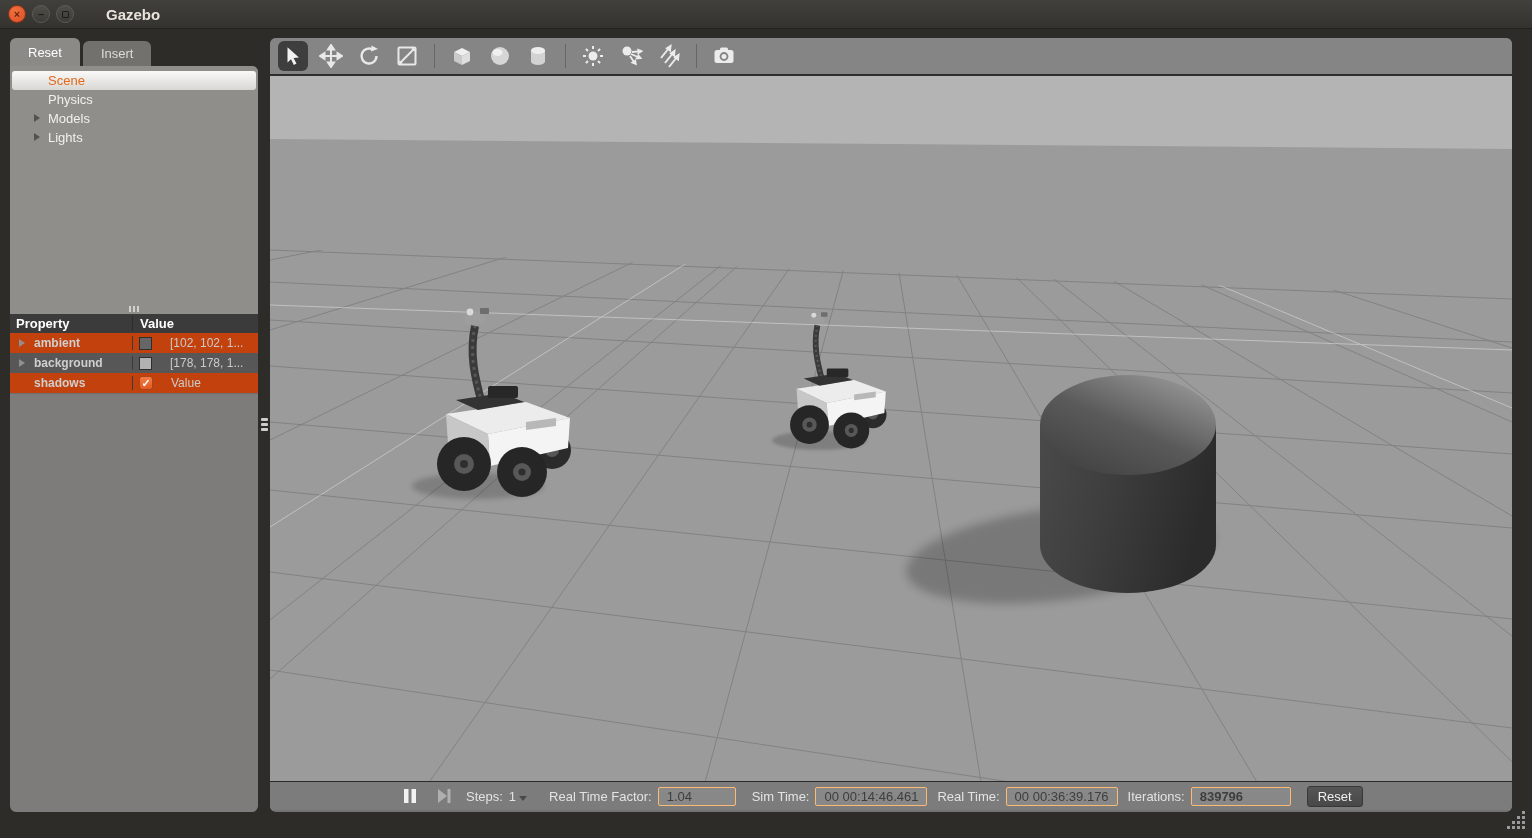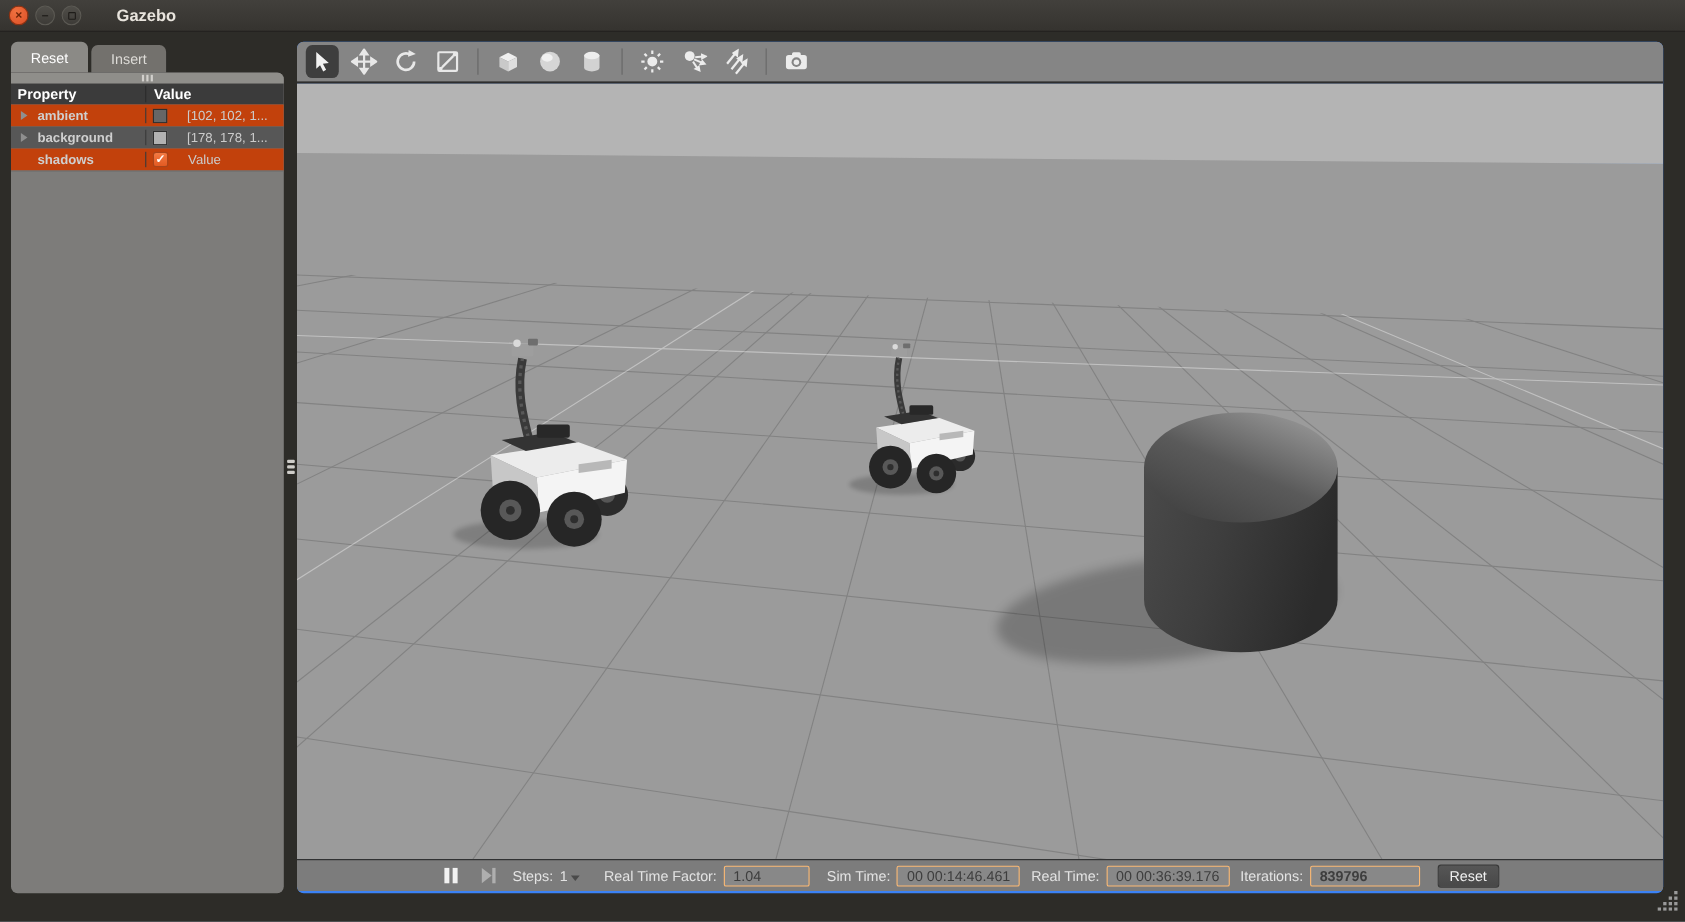--- a/index.html
+++ b/index.html
@@ -66,21 +66,21 @@
     font-weight:bold; }
   .prop-filler { height:4px; border-top:1px solid #6E6E6E; }
 
   
   .vsplit { position:absolute; left:261px; top:415px; width:7px; height:18px;
     display:flex; flex-direction:column; gap:2px; justify-content:center; }
   .vsplit i { height:3px; background:#CFCDC9; border-radius:1px; display:block; }
 
   
   .vp { position:absolute; left:270px; top:38px; width:1242px; height:774px;
-    background:#3b82f6; border-radius:6px; overflow:hidden; }
+    background:#737373; border-radius:6px; overflow:hidden; }
   .gz-toolbar { height:38px; background:#858585; border-bottom:2px solid #2E2E2E;
     display:flex; align-items:center; padding-left:8px; gap:8px; }
   .tool { width:30px; height:30px; display:flex; align-items:center;
     justify-content:center; border-radius:6px; }
   .tool.active { background:#3E3E3E; }
   .tb-sep { width:1px; height:24px; background:#666666; margin:0 4px; }
   .scene-wrap { height:705px; }
   .scene-wrap svg { display:block; }
 
   
@@ -120,20 +120,36 @@
     <div class="title-text">Gazebo</div>
   </div>
 
   <div class="sidebar">
     <div class="tabs">
       <div class="tab active">Reset</div>
       <div class="tab inactive">Insert</div>
     </div>
     <div class="side-panel">
 
+      <div class="tree">
+        <div class="tree-row selected">
+          <span>Scene</span>
+        </div>
+        <div class="tree-row">
+          <span>Physics</span>
+        </div>
+        <div class="tree-row">
+          <span class="expander"></span>
+          <span>Models</span>
+        </div>
+        <div class="tree-row">
+          <span class="expander"></span>
+          <span>Lights</span>
+        </div>
+      </div>
 
       <div class="tree-splitter">
           <i></i>
           <i></i>
           <i></i>
         </div>
 
       <div class="prop-table">
         <div class="prop-head">
           <div class="c1">Property</div>

